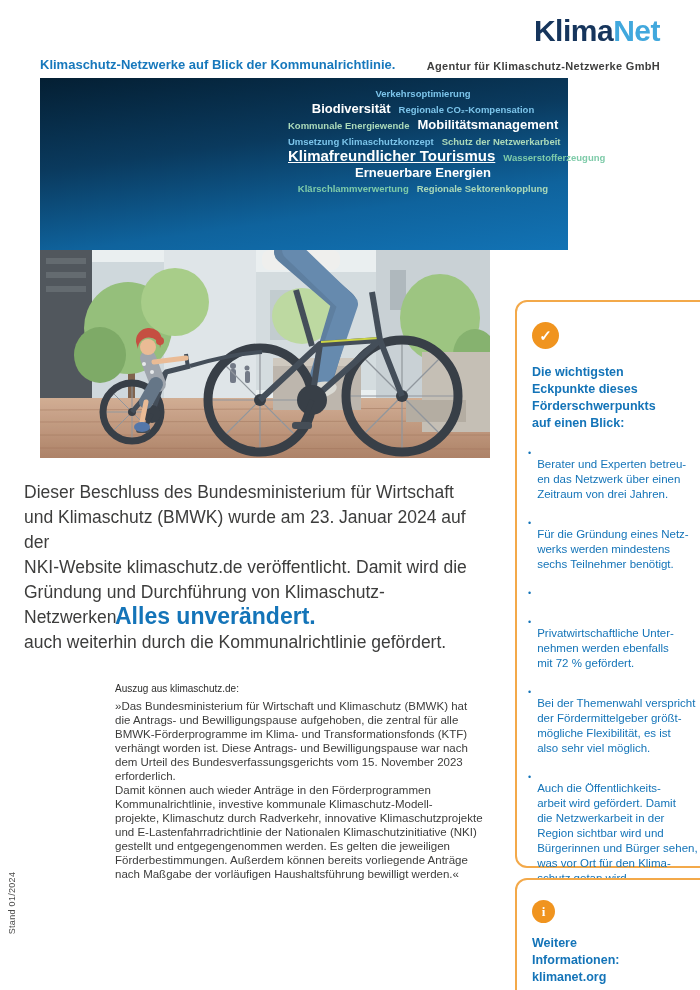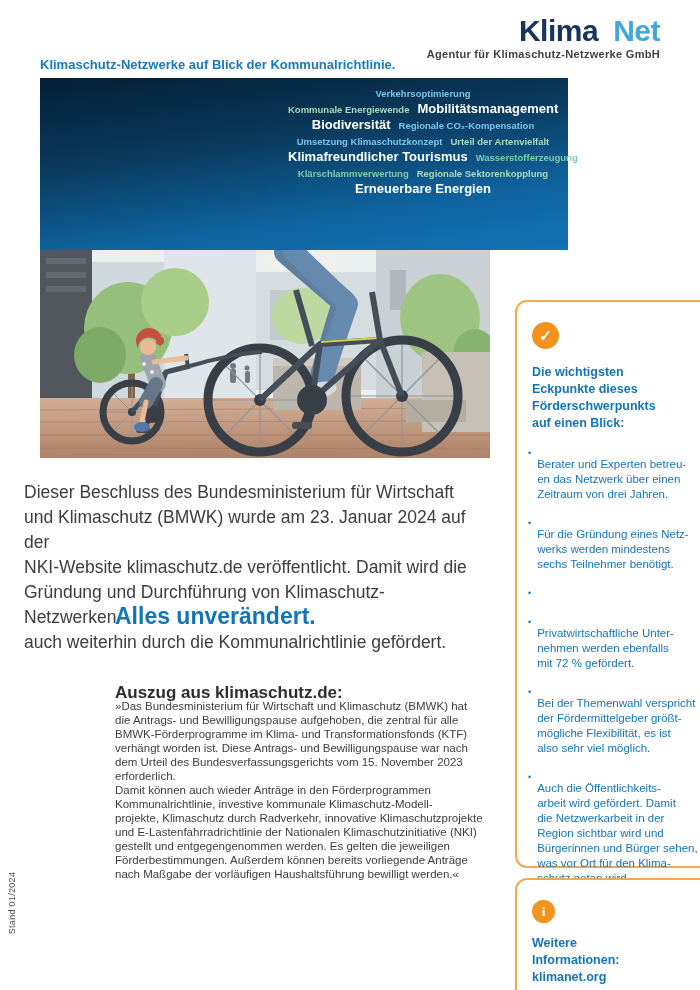--- a/index.html
+++ b/index.html
@@ -7,36 +7,36 @@
     position:relative; width:700px; height:990px; overflow:hidden;
     background:#ffffff; font-family:"Liberation Sans", sans-serif;
     -webkit-font-smoothing:antialiased;
   }
   .preline{white-space:pre-line;}
 
   
   .logo{position:absolute; top:16px; right:40px; text-align:right; line-height:1;}
   .logo .wordmark{font-size:30px; font-weight:bold; letter-spacing:-0.5px;}
   .logo .lg1{color:#16355c;}
-  .logo .lg2{color:#41a8dd;margin-left:15px;}
-  .logo .sub{margin-top:3px; font-size:11px; font-weight:bold; color:#3f3f3e; letter-spacing:0.3px;}
+  .logo .lg2{color:#41a8dd;}
+  .logo .sub{margin-top:15px; font-size:11px; font-weight:bold; color:#3f3f3e; letter-spacing:0.3px;}
   .tagline{position:absolute; left:40px; top:57px; font-size:13px; font-weight:bold; color:#1778bc;}
 
   
   .banner{
     position:absolute; left:40px; top:78px; width:528px; height:172px;
     background:linear-gradient(172deg,#041f33 0%,#0a3a5e 38%,#0f639d 72%,#1273b5 100%);
   }
   .wordcloud{
     position:absolute; top:7px; right:10px; width:270px; text-align:center;
     color:#fff;
   }
   .wc-line{line-height:13px; margin-bottom:1px; white-space:nowrap;}
   .wc-big{color:#ffffff; font-weight:bold; font-size:13px;}
-  .wc-big2{color:#ffffff; font-weight:bold; font-size:13px;}
+  .wc-big2{color:#ffffff; font-weight:bold; font-size:15px;text-decoration:underline;}
   .wc-blue{color:#7cc4ea; font-size:9.5px; font-weight:bold;}
   .wc-green{color:#abd9b9; font-size:9.5px; font-weight:bold;}
   .wc-teal{color:#7ecba9; font-size:9.5px; font-weight:bold;}
   .wc-sp{display:inline-block; width:8px;}
   .banner-title{position:absolute; left:28px; bottom:14px; line-height:35px; font-weight:bold; font-size:34px; letter-spacing:-0.3px;}
   .bt1{color:#45abe0;}
   .bt2{color:#ffffff;}
 
   
   .hero{position:absolute; left:40px; top:250px; width:450px; height:208px; overflow:hidden;}
@@ -46,21 +46,21 @@
   .intro{
     position:absolute; left:24px; top:480px; width:450px;
     font-size:17.5px; line-height:25px; color:#3d3d3c;
   }
   .article-h{
     position:absolute; left:115px; top:603px;
     font-size:23px; font-weight:bold; color:#1474b8;
   }
   .excerpt-label{
     position:absolute; left:115px; top:683px;
-    font-size:17px; font-weight:bold; color:#2d2d2c;
+    font-size:10px; font-weight:normal; color:#2d2d2c;
   }
   .excerpt{
     position:absolute; left:115px; top:699px; width:382px;
     font-size:11.5px; line-height:14px; color:#3d3d3c;
   }
 
   
   .sidebox{
     position:absolute; left:515px; width:210px;
     border:2px solid #f3a94a; border-radius:12px; background:#ffffff;
@@ -99,26 +99,26 @@
 
   <div class="logo">
     <div class="wordmark"><span class="lg1">Klima</span><span class="lg2">Net</span></div>
     <div class="sub">Agentur für Klimaschutz-Netzwerke GmbH</div>
   </div>
   <div class="tagline">Klimaschutz-Netzwerke auf Blick der Kommunalrichtlinie.</div>
 
   <div class="banner">
     <div class="wordcloud">
       <div class="wc-line"><span class="wc-blue">Verkehrsoptimierung</span></div>
+      <div class="wc-line"><span class="wc-big">Biodiversität</span><span class="wc-sp"></span><span class="wc-blue">Regionale CO₂-Kompensation</span></div>
       <div class="wc-line"><span class="wc-green">Kommunale Energiewende</span><span class="wc-sp"></span><span class="wc-big">Mobilitätsmanagement</span></div>
-      <div class="wc-line"><span class="wc-big">Biodiversität</span><span class="wc-sp"></span><span class="wc-blue">Regionale CO₂-Kompensation</span></div>
-      <div class="wc-line"><span class="wc-blue">Umsetzung Klimaschutzkonzept</span><span class="wc-sp"></span><span class="wc-green">Urteil der Artenvielfalt</span></div>
+      <div class="wc-line"><span class="wc-blue">Umsetzung Klimaschutzkonzept</span><span class="wc-sp"></span><span class="wc-green">Schutz der Netzwerkarbeit</span></div>
       <div class="wc-line"><span class="wc-big2">Klimafreundlicher Tourismus</span><span class="wc-sp"></span><span class="wc-teal">Wasserstofferzeugung</span></div>
+      <div class="wc-line"><span class="wc-big">Erneuerbare Energien</span></div>
       <div class="wc-line"><span class="wc-teal">Klärschlammverwertung</span><span class="wc-sp"></span><span class="wc-green">Regionale Sektorenkopplung</span></div>
-      <div class="wc-line"><span class="wc-big">Erneuerbare Energien</span></div>
     </div>
   </div>
 
   <div class="hero">
     <svg width="450" height="208" viewBox="0 0 450 208" xmlns="http://www.w3.org/2000/svg">
       <defs>
         <linearGradient id="ground" x1="0" y1="0" x2="0" y2="1">
           <stop offset="0" stop-color="#cfa98e"></stop>
             <stop offset="1" stop-color="#a97b5f"></stop>
         </linearGradient>

